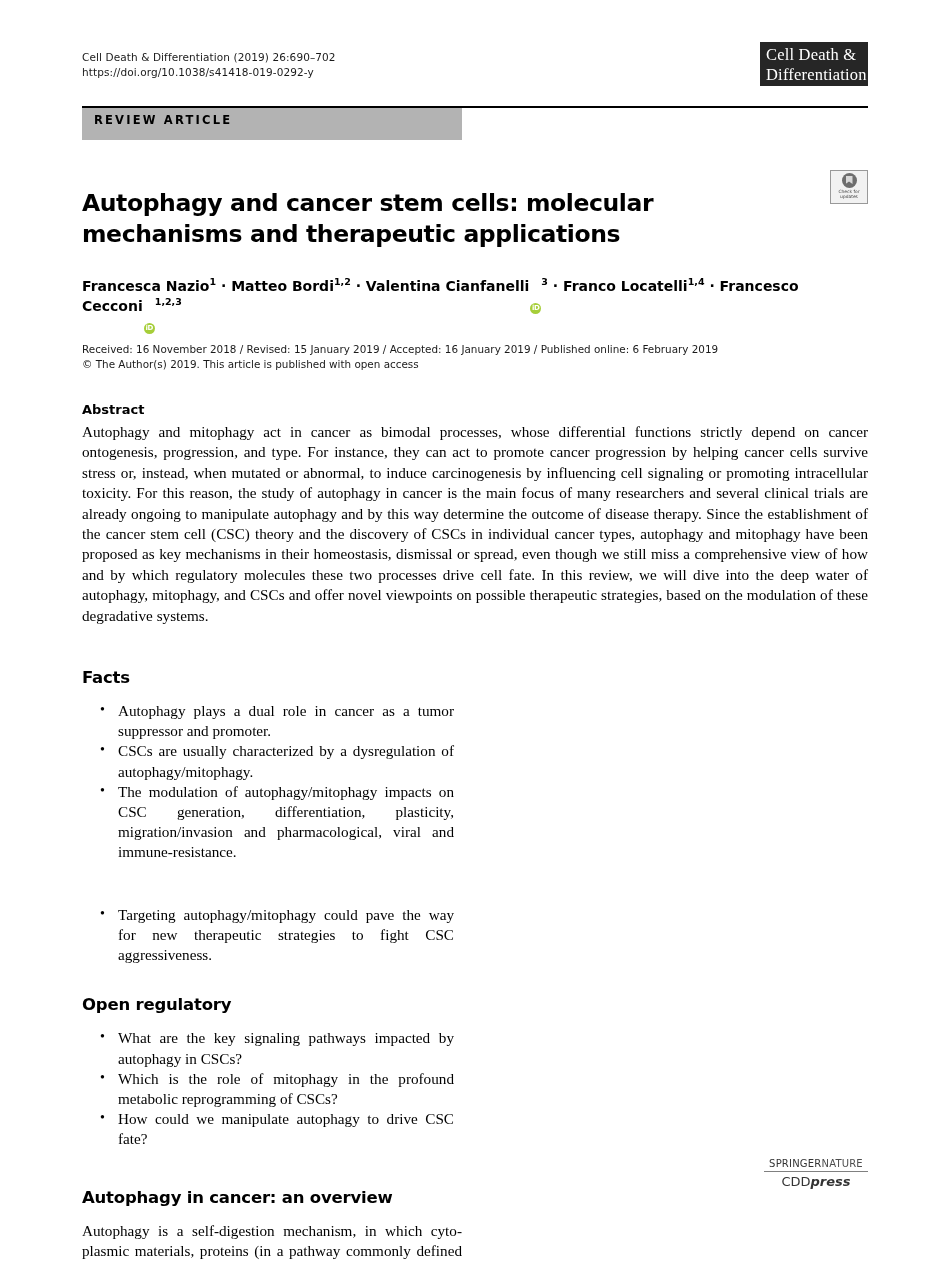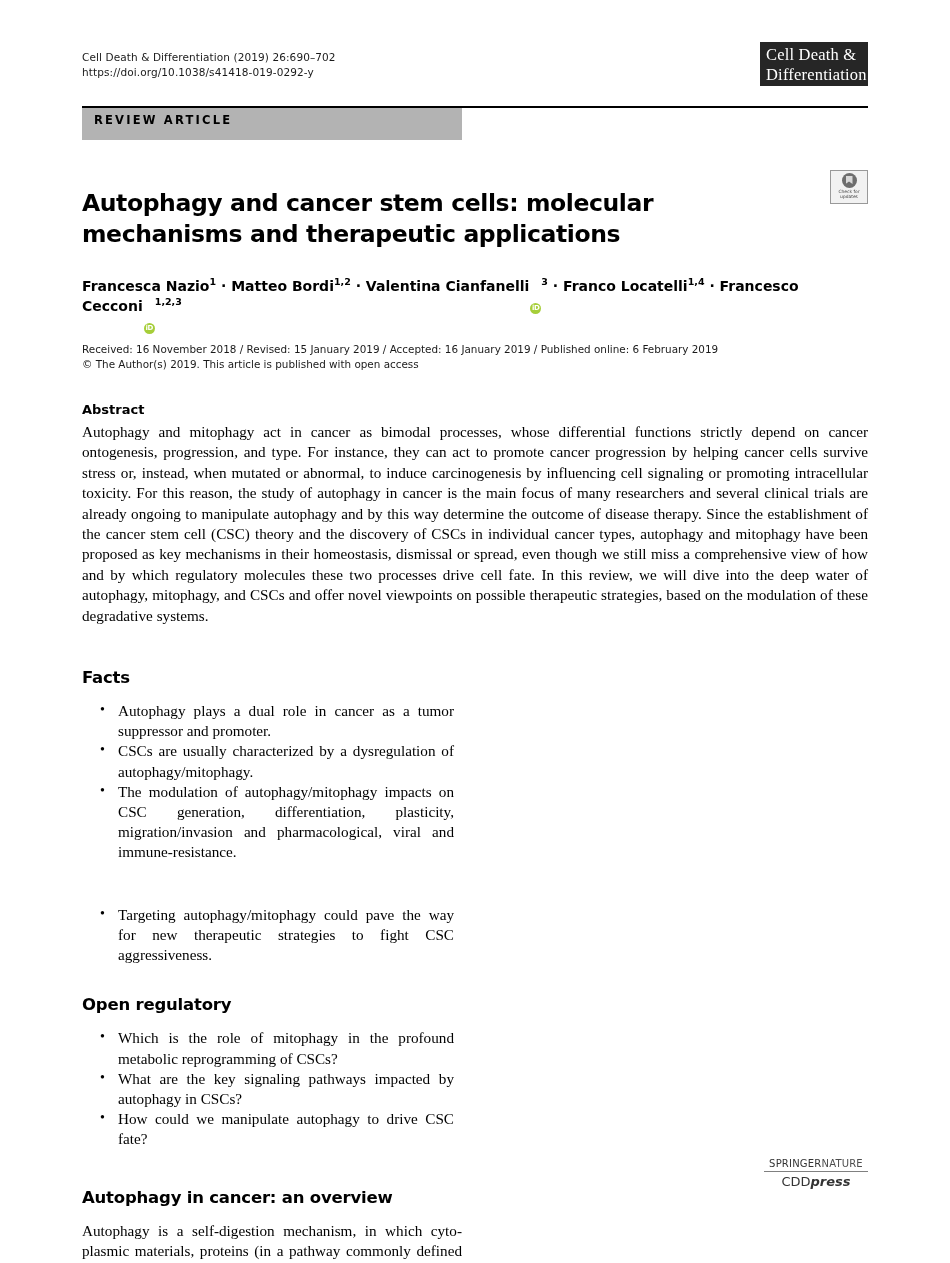--- a/index.html
+++ b/index.html
@@ -310,22 +310,22 @@
 
       </div>
 
       <div class="col">
         <ul class="bullets">
           <li>Targeting autophagy/mitophagy could pave the way for new therapeutic strategies to fight CSC aggressiveness.</li>
         </ul>
 
         <h2 class="sec" style="margin-top:30px;">Open regulatory</h2>
         <ul class="bullets">
+          <li>What are the key signaling pathways impacted by autophagy in CSCs?</li>
           <li>Which is the role of mitophagy in the profound metabolic reprogramming of CSCs?</li>
-          <li>What are the key signaling pathways impacted by autophagy in CSCs?</li>
           <li>How could we manipulate autophagy to drive CSC fate?</li>
         </ul>
 
         <h2 class="sec" style="margin-top:38px;">Autophagy in cancer: an overview</h2>
         <p class="body">Autophagy is a self-digestion mechanism, in which cyto-plasmic materials, proteins (in a pathway commonly defined as macroautophagy), damaged organelles, such as mito-chondria (termed mitophagy), and lipids are sequestered into vesicles, called autophagosomes, for degradation and recycling. In basal conditions, autophagy is crucial for the preservation of cell homeostasis, acting as a protein/ organelle quality control mechanism; during stressful con-ditions, such as starvation, hypoxia, and chemo/radio-therapy, it is instead fundamental for a cancer cell</p>
       </div>
 
     </div>
   </div>
 

